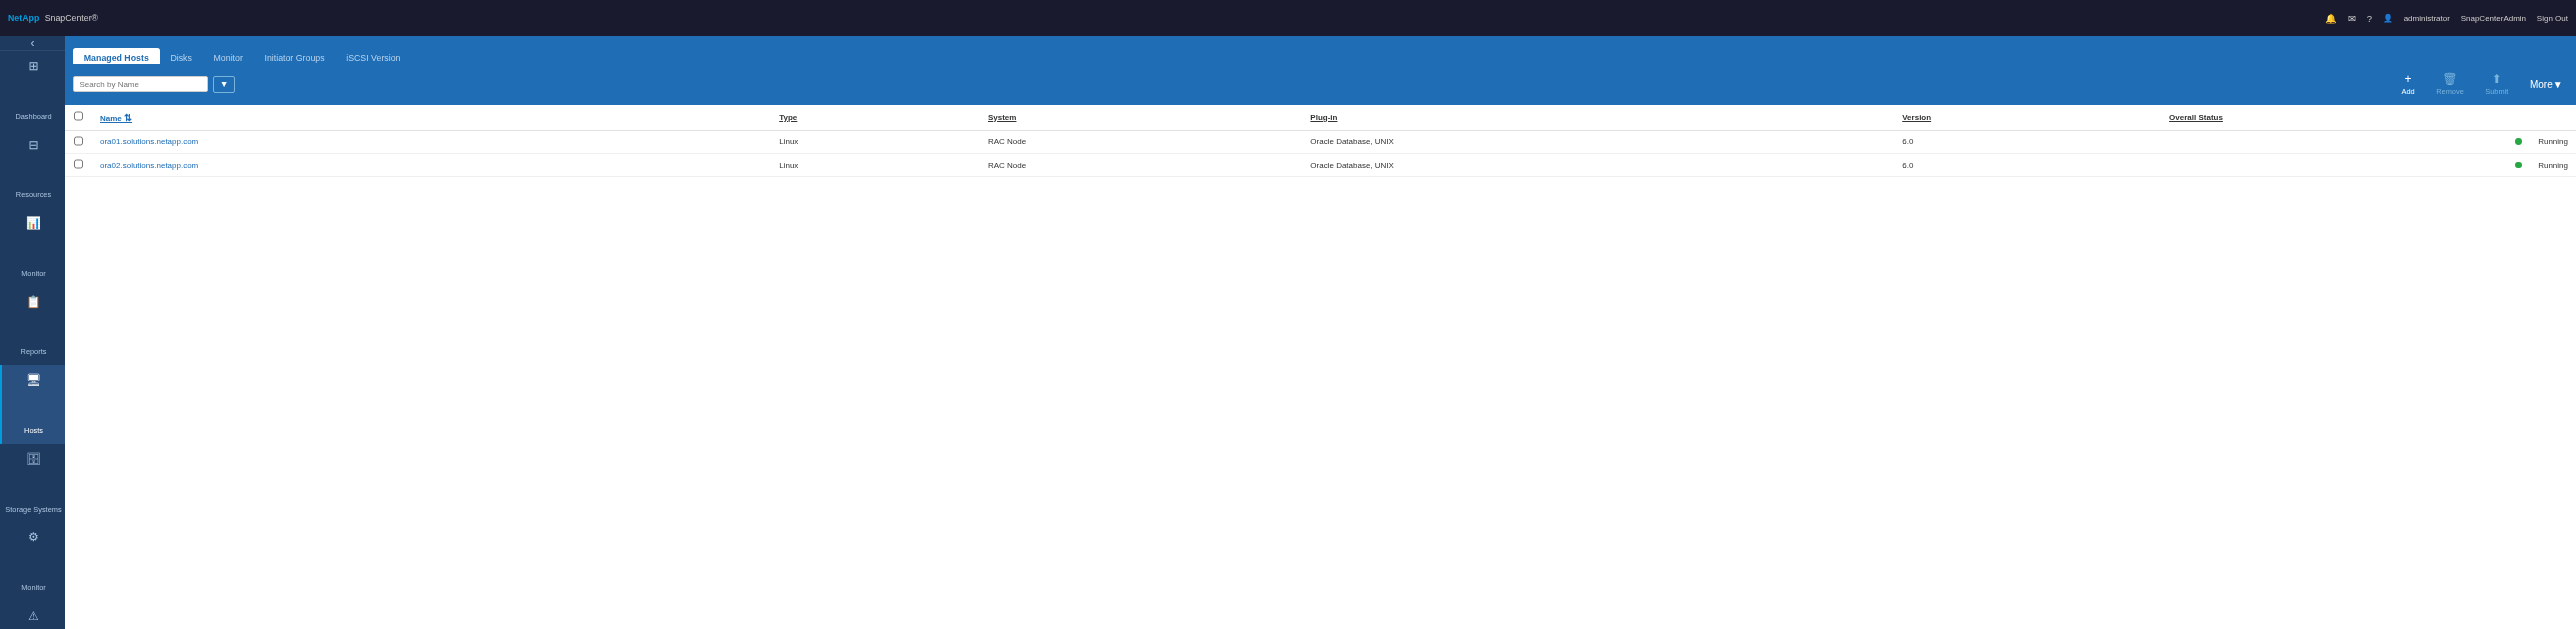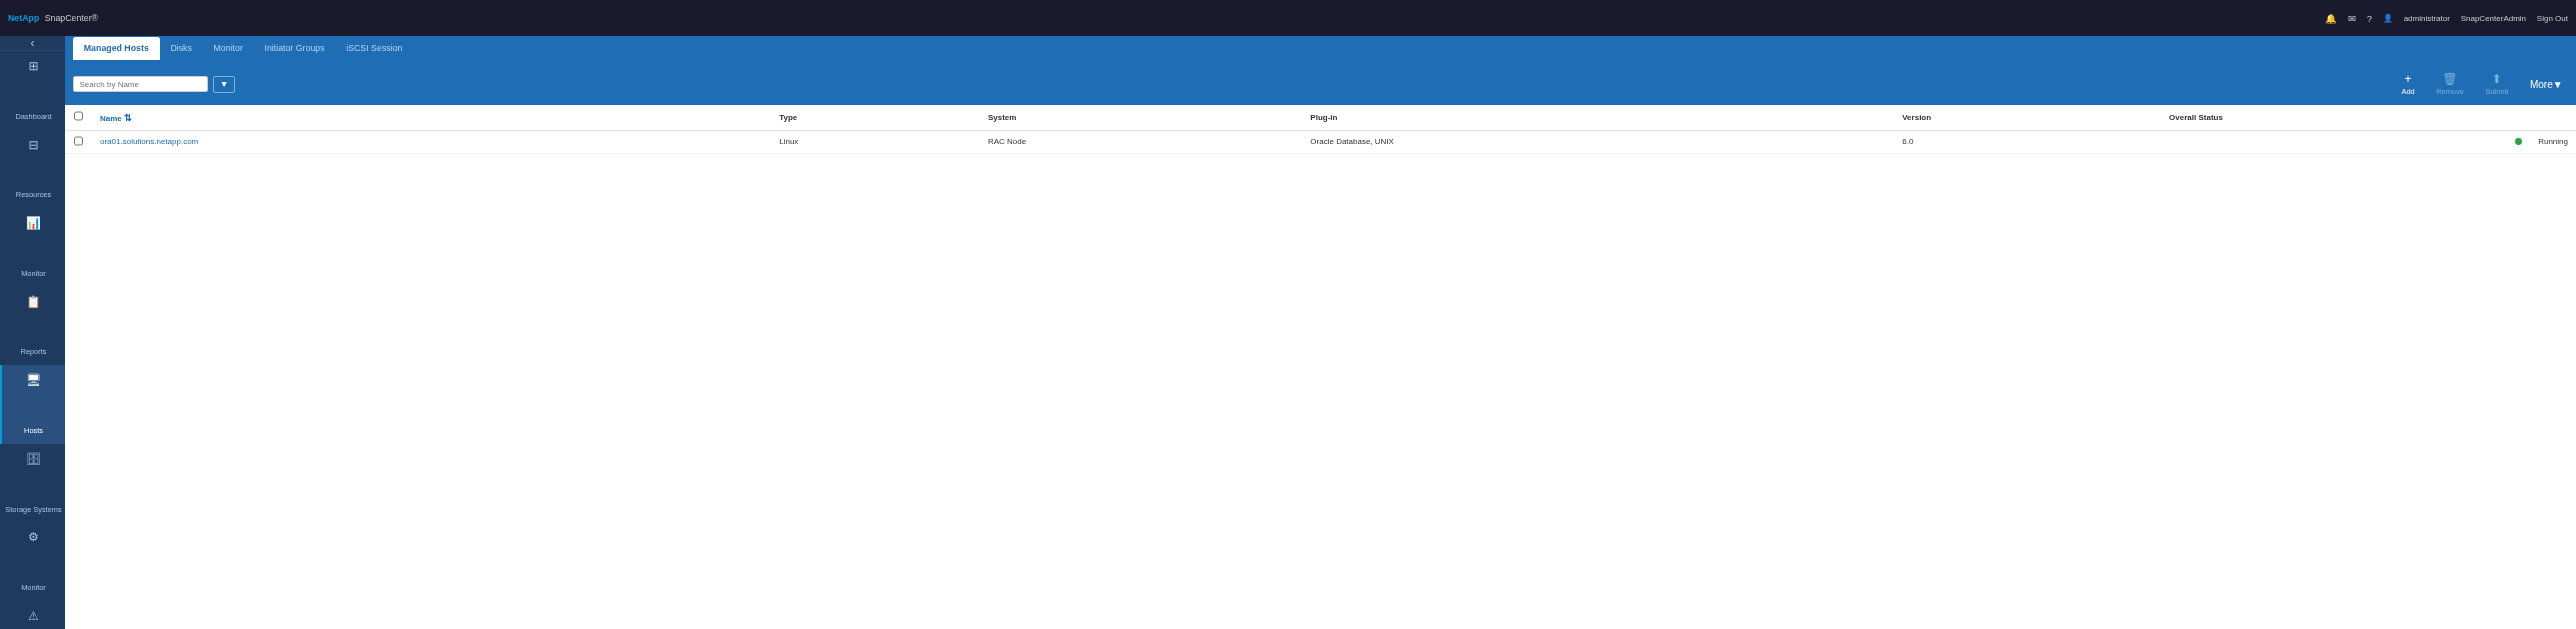--- a/index.html
+++ b/index.html
@@ -63,22 +63,22 @@
     .sidebar-item .icon { font-size: 12px; }
     .sidebar-item .label { text-align: center; line-height: 1.2; margin-top: 37px; }
 
     
     .content-area { flex: 1; display: flex; flex-direction: column; overflow: hidden; }
 
     
     .tabs-bar {
       background: #1e6db5;
       display: flex;
-      align-items: flex-end;
-      padding: 4px 8px;
+      align-items: flex-start;
+      padding: 12px 8px;
       height: 28px;
       flex-shrink: 0;
     }
     .tab {
       padding: 5.4px 10.8px;
       color: #b8d4ef;
       cursor: pointer;
       font-size: 8.8px;
       border-bottom: 2px solid transparent;
       white-space: nowrap;
@@ -148,20 +148,21 @@
     .table-area { flex: 1; overflow-y: auto; background: #fff; }
     table { width: 100%; border-collapse: collapse; }
     thead tr { border-bottom: 1.4px solid #e0e0e0; background: #fff; }
     th {
       text-align: left;
       padding: 6.8px 8px;
       font-size: 8px;
       font-weight: bold;
       color: #333;
       white-space: nowrap;
+      text-decoration: underline;
     }
     td { padding: 5.4px 8px; font-size: 8px; color: #333; border-bottom: 0.7px solid #f0f0f0; margin-left: 12px; }
     .link { color: #1e6db5; text-decoration: none; cursor: pointer; }
     .status-running { display: flex; align-items: center; gap: 16px; justify-content: flex-end; }
     .status-dot { width: 6.8px; height: 6.8px; border-radius: 50%; background: #28a745; flex-shrink: 0; }
     .checkbox { width: 9.5px; height: 9.5px; cursor: pointer; }
     .check-col { width: 27px; text-align: center; }
   </style>
 </head>
 <body>
@@ -221,21 +222,21 @@
     </div>
   </div>
 
   <div class="content-area">
 
     <div class="tabs-bar">
       <div class="tab active">Managed Hosts</div>
       <div class="tab">Disks</div>
       <div class="tab">Monitor</div>
       <div class="tab">Initiator Groups</div>
-      <div class="tab">iSCSI Session</div>
+      <div class="tab">iSCSI Version</div>
     </div>
 
     <div class="toolbar">
       <div class="toolbar-left">
         <div class="search-box">
           <input type="text" placeholder="Search by Name" style="">
         </div>
         <button class="filter-btn">▼</button>
       </div>
       <div class="toolbar-right">
@@ -286,19 +287,37 @@
     <td>RAC Node</td>
     <td>Oracle Database, UNIX</td>
     <td>6.0</td>
     <td>
       <span class="status-running">
         <span class="status-dot"></span>
         <span>Running</span>
       </span>
     </td>
   </tr>
+            <tr>
+    <td class="check-col">
+      <input type="checkbox" class="checkbox" style="">
+    </td>
+    <td>
+      <a class="link">ora02.solutions.netapp.com</a>
+    </td>
+    <td>Linux</td>
+    <td>RAC Node</td>
+    <td>Oracle Database, UNIX</td>
+    <td>6.0</td>
+    <td>
+      <span class="status-running">
+        <span class="status-dot"></span>
+        <span>Running</span>
+      </span>
+    </td>
+  </tr>
           </tbody>
       </table>
     </div>
 
   </div>
 </div>
 
 
 </body></html>

